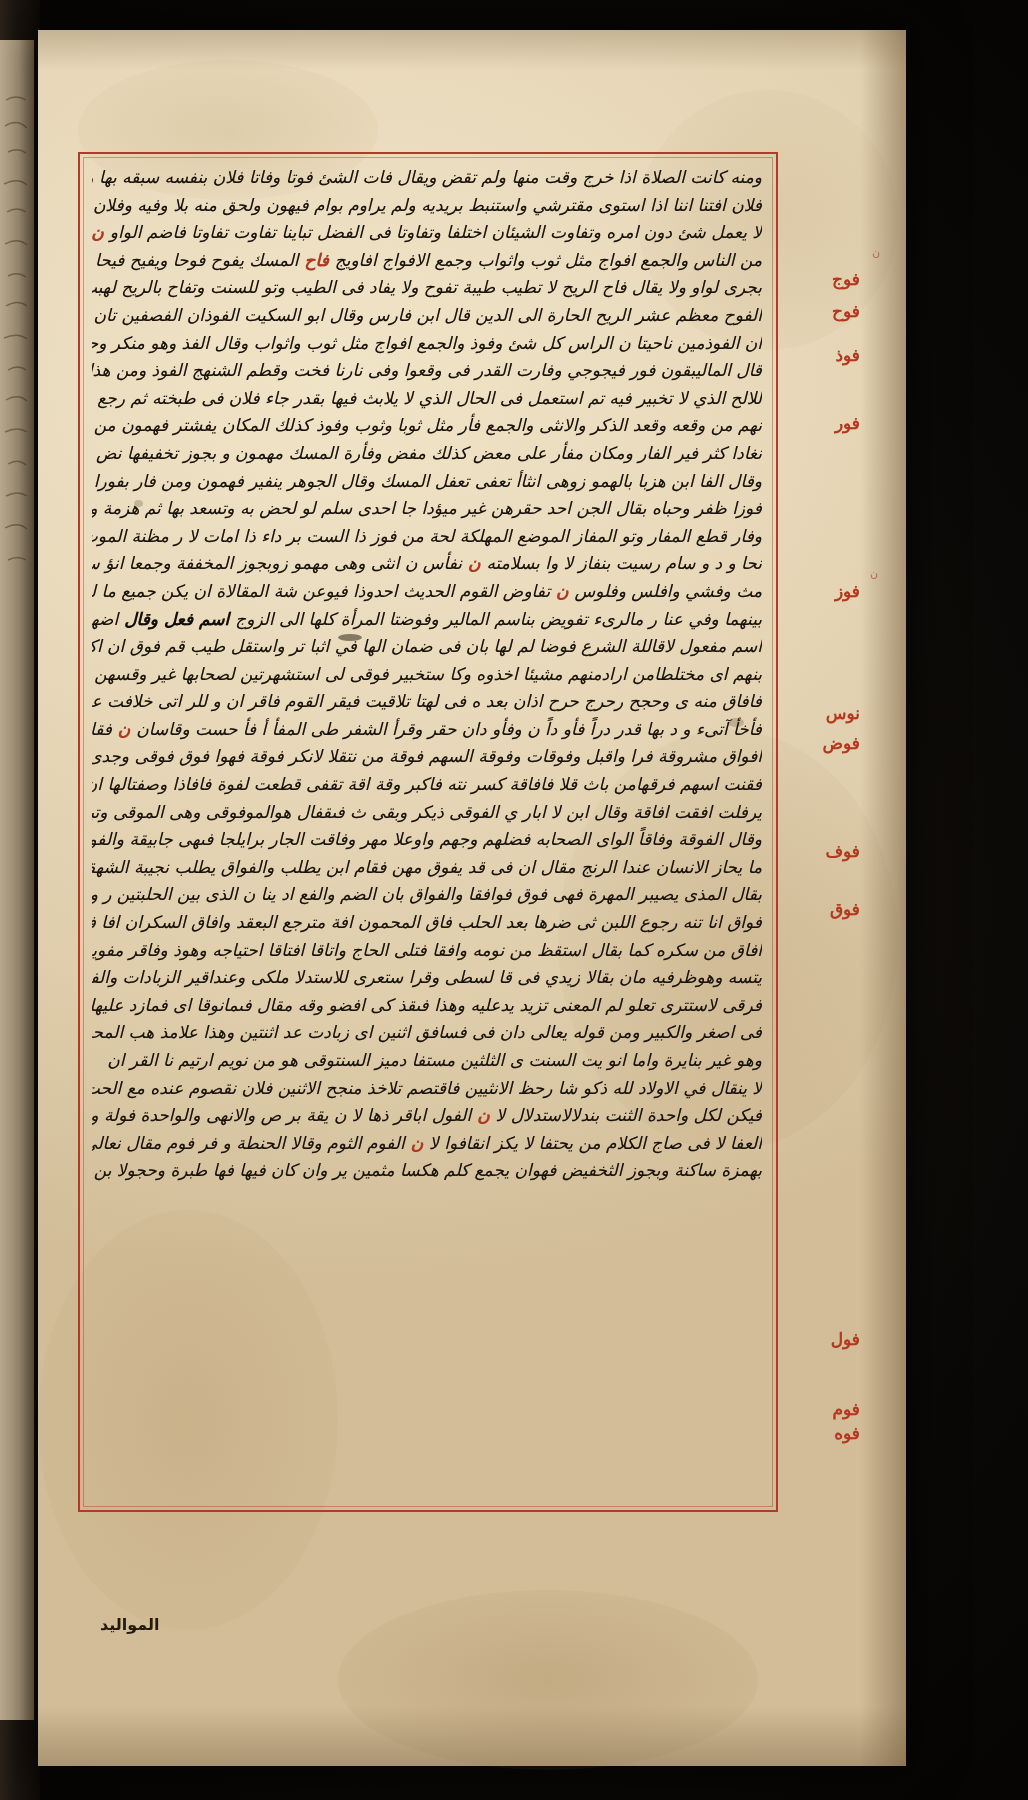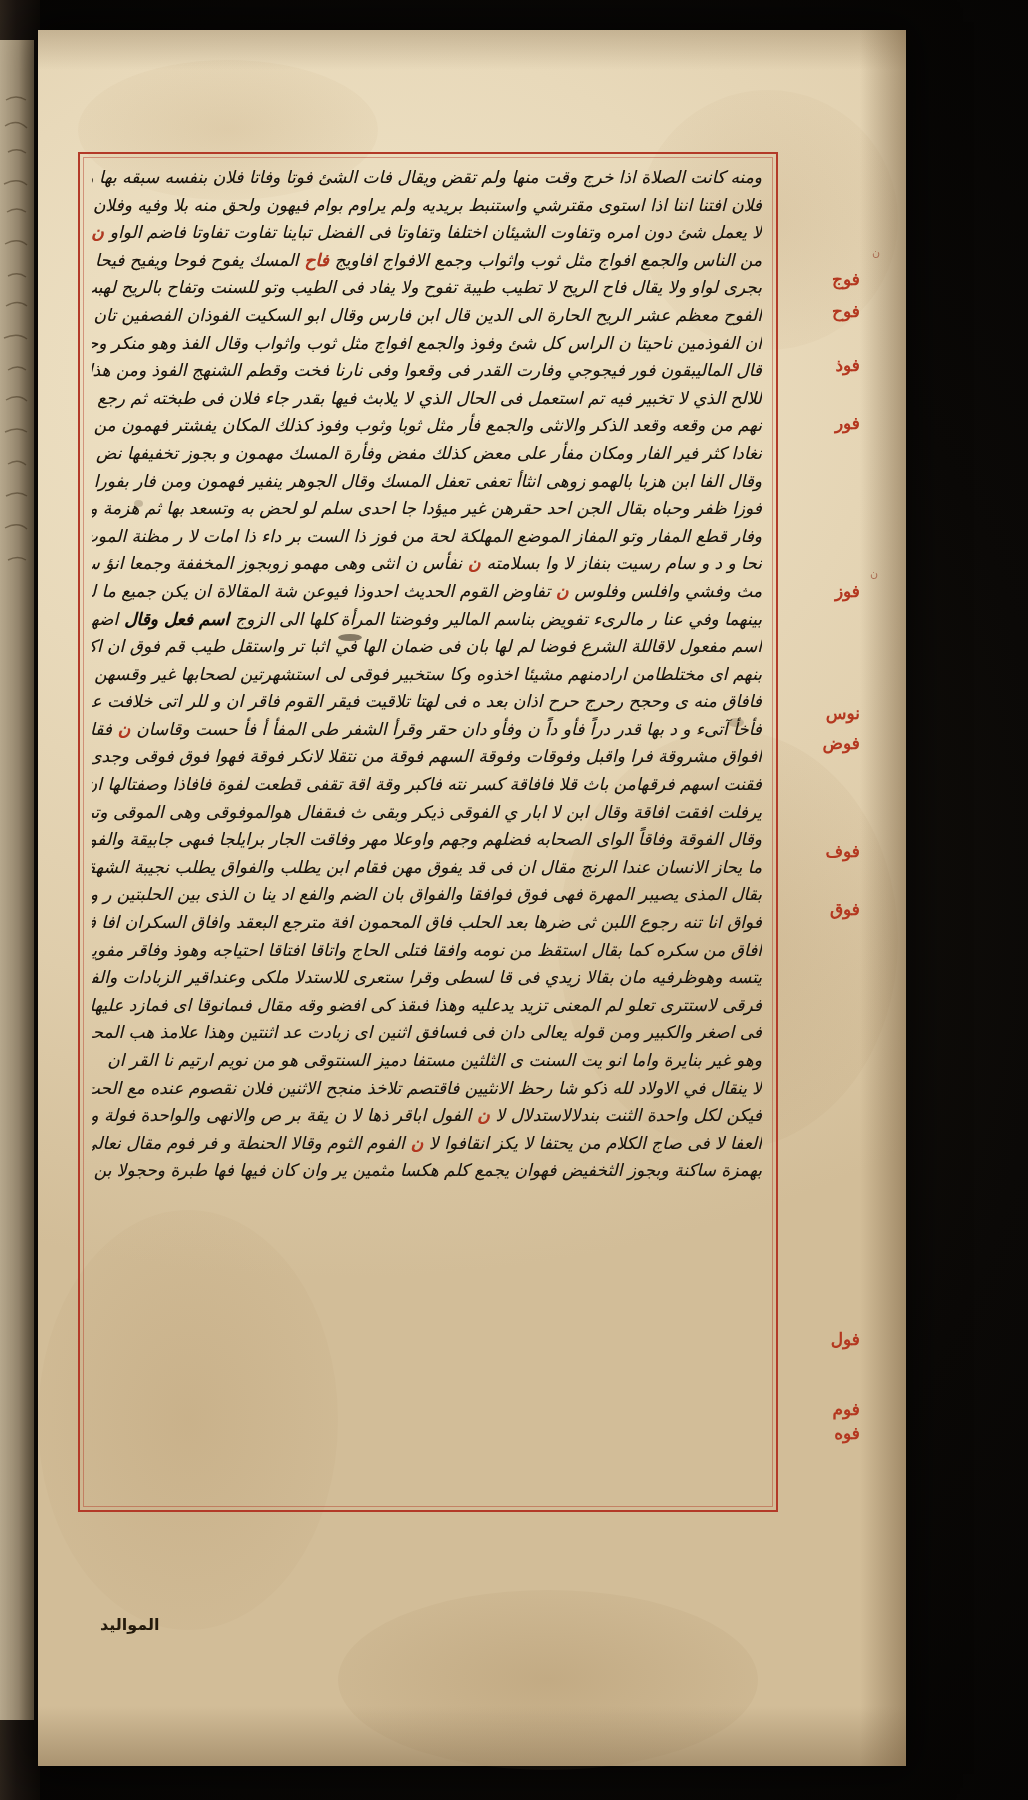--- a/index.html
+++ b/index.html
@@ -232,21 +232,21 @@
         <div class="line"><span class="blk">وهو غير بنايرة واما انو يت السنت ى الثلثين مستفا دميز السنتوقى هو من نويم ارتيم نا القر ان</span></div>
         <div class="line"><span class="blk">لا ينقال في الاولاد لله ذكو شا رحظ الانثيين فاقتصم تلاخذ منجح الاثنين فلان نقصوم عنده مع الحت ا ى</span></div>
         <div class="line"><span class="blk">فيكن لكل واحدة الثنت بندلالاستدلال لا</span><span class="rub"> ن </span><span class="blk">الفول اباقر ذها لا ن يقة بر ص والانهى والواحدة فولة ودالفا</span></div>
         <div class="line"><span class="blk">العفا لا فى صاج الكلام من يحتفا لا يكز انقافوا لا</span><span class="rub"> ن </span><span class="blk">الفوم الثوم وقالا الحنطة و فر فوم مقال نعالى وفومها</span></div>
         <div class="line"><span class="blk">بهمزة ساكنة وبجوز الثخفيض فهوان يجمع كلم هكسا مثمين ير وان كان فيها فها طبرة وحجولا بن زبد</span></div>
       </div>
 
     <div id="margin-words">
         <div class="mword" style="top: 118px;">فوج</div>
         <div class="mword" style="top: 150px;">فوح</div>
-        <div class="mword" style="top: 204px;">فوذ</div>
+        <div class="mword" style="top: 194px;">فوذ</div>
         <div class="mword" style="top: 262px;">فور</div>
         <div class="mword" style="top: 430px;">فوز</div>
         <div class="mword" style="top: 552px;">نوس</div>
         <div class="mword" style="top: 582px;">فوض</div>
         <div class="mword" style="top: 690px;">فوف</div>
         <div class="mword" style="top: 748px;">فوق</div>
         <div class="mword" style="top: 1178px;">فول</div>
         <div class="mword" style="top: 1248px;">فوم</div>
         <div class="mword" style="top: 1272px;">فوه</div>
         <div class="mtick" style="top: 94px; right: 6px;">ن</div>

